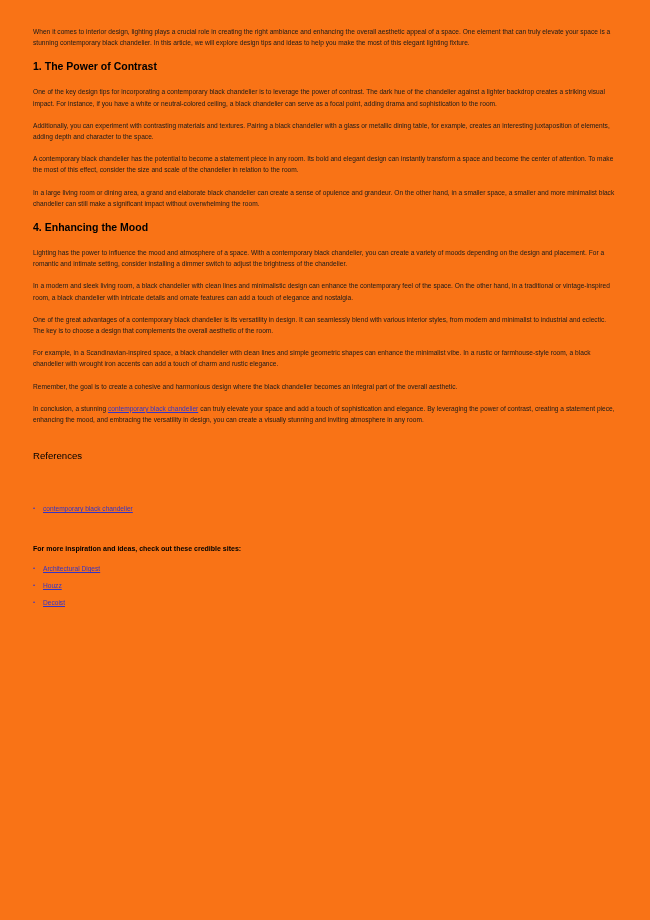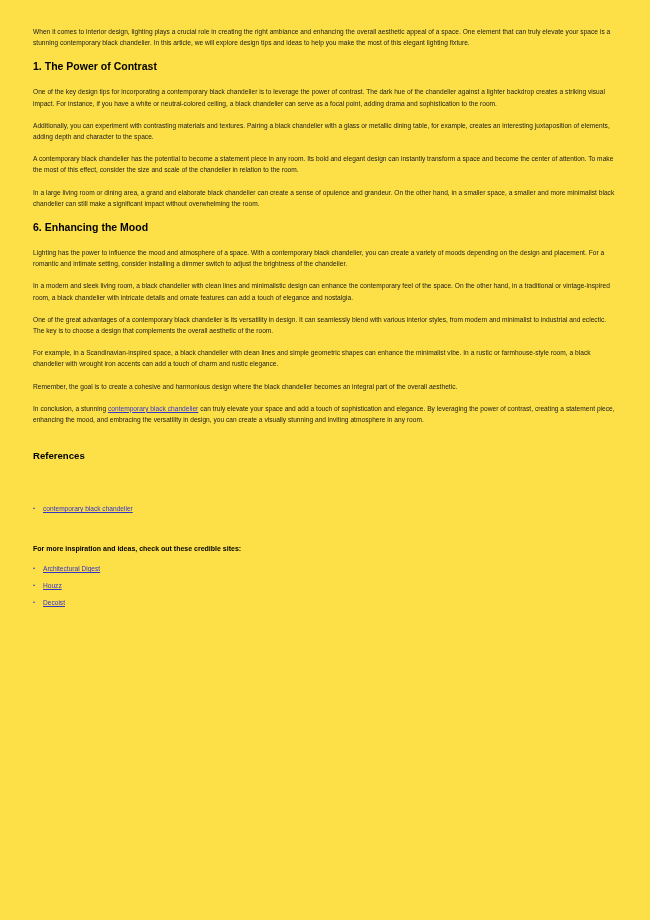--- a/index.html
+++ b/index.html
@@ -4,21 +4,21 @@
 <style>
   html, body {
     margin: 0;
     padding: 0;
     background: #ffffff;
   }
   .page {
     position: relative;
     width: 650px;
     height: 920px;
-    background: #fde047;
+    background: #f97316;
     overflow: hidden;
     font-family: "Liberation Sans", sans-serif;
     color: #000000;
     -webkit-font-smoothing: antialiased;
   }
   .content {
     position: absolute;
     left: 33px;
     top: 26px;
     width: 585px;
@@ -34,21 +34,21 @@
   h2.section {
     font-size: 10.5px;
     font-weight: bold;
     line-height: 13px;
     margin: 12px 0 13px 0;
     color: #000000;
     letter-spacing: 0.01px;
   }
   h2.references-heading {
     font-size: 9.6px;
-    font-weight: bold;
+    font-weight: normal;
     line-height: 13px;
     margin: 0;
     color: #000000;
   }
   a.link {
     color: #3434c8;
     text-decoration: underline;
   }
   ul.bullets {
     list-style: none;
@@ -92,21 +92,21 @@
       <p class="body">When it comes to interior design, lighting plays a crucial role in creating the right ambiance and enhancing the overall aesthetic appeal of a space. One element that can truly elevate your space is a stunning contemporary black chandelier. In this article, we will explore design tips and ideas to help you make the most of this elegant lighting fixture.</p>
     </div>
 
     <h2 class="section">1. The Power of Contrast</h2>
     <p class="body">One of the key design tips for incorporating a contemporary black chandelier is to leverage the power of contrast. The dark hue of the chandelier against a lighter backdrop creates a striking visual impact. For instance, if you have a white or neutral-colored ceiling, a black chandelier can serve as a focal point, adding drama and sophistication to the room.</p>
     <p class="body">Additionally, you can experiment with contrasting materials and textures. Pairing a black chandelier with a glass or metallic dining table, for example, creates an interesting juxtaposition of elements, adding depth and character to the space.</p>
 
     <p class="body">A contemporary black chandelier has the potential to become a statement piece in any room. Its bold and elegant design can instantly transform a space and become the center of attention. To make the most of this effect, consider the size and scale of the chandelier in relation to the room.</p>
     <p class="body">In a large living room or dining area, a grand and elaborate black chandelier can create a sense of opulence and grandeur. On the other hand, in a smaller space, a smaller and more minimalist black chandelier can still make a significant impact without overwhelming the room.</p>
 
-    <h2 class="section">6. Enhancing the Mood</h2>
+    <h2 class="section">4. Enhancing the Mood</h2>
     <p class="body">Lighting has the power to influence the mood and atmosphere of a space. With a contemporary black chandelier, you can create a variety of moods depending on the design and placement. For a romantic and intimate setting, consider installing a dimmer switch to adjust the brightness of the chandelier.</p>
     <p class="body">In a modern and sleek living room, a black chandelier with clean lines and minimalistic design can enhance the contemporary feel of the space. On the other hand, in a traditional or vintage-inspired room, a black chandelier with intricate details and ornate features can add a touch of elegance and nostalgia.</p>
 
     <p class="body">One of the great advantages of a contemporary black chandelier is its versatility in design. It can seamlessly blend with various interior styles, from modern and minimalist to industrial and eclectic. The key is to choose a design that complements the overall aesthetic of the room.</p>
     <p class="body">For example, in a Scandinavian-inspired space, a black chandelier with clean lines and simple geometric shapes can enhance the minimalist vibe. In a rustic or farmhouse-style room, a black chandelier with wrought iron accents can add a touch of charm and rustic elegance.</p>
     <p class="body">Remember, the goal is to create a cohesive and harmonious design where the black chandelier becomes an integral part of the overall aesthetic.</p>
 
     <p class="body"><span>In conclusion, a stunning </span><a class="link" href="#">contemporary black chandelier</a><span> can truly elevate your space and add a touch of sophistication and elegance. By leveraging the power of contrast, creating a statement piece, enhancing the mood, and embracing the versatility in design, you can create a visually stunning and inviting atmosphere in any room.</span></p>
 
     <div class="spacer-ref-top"></div>

